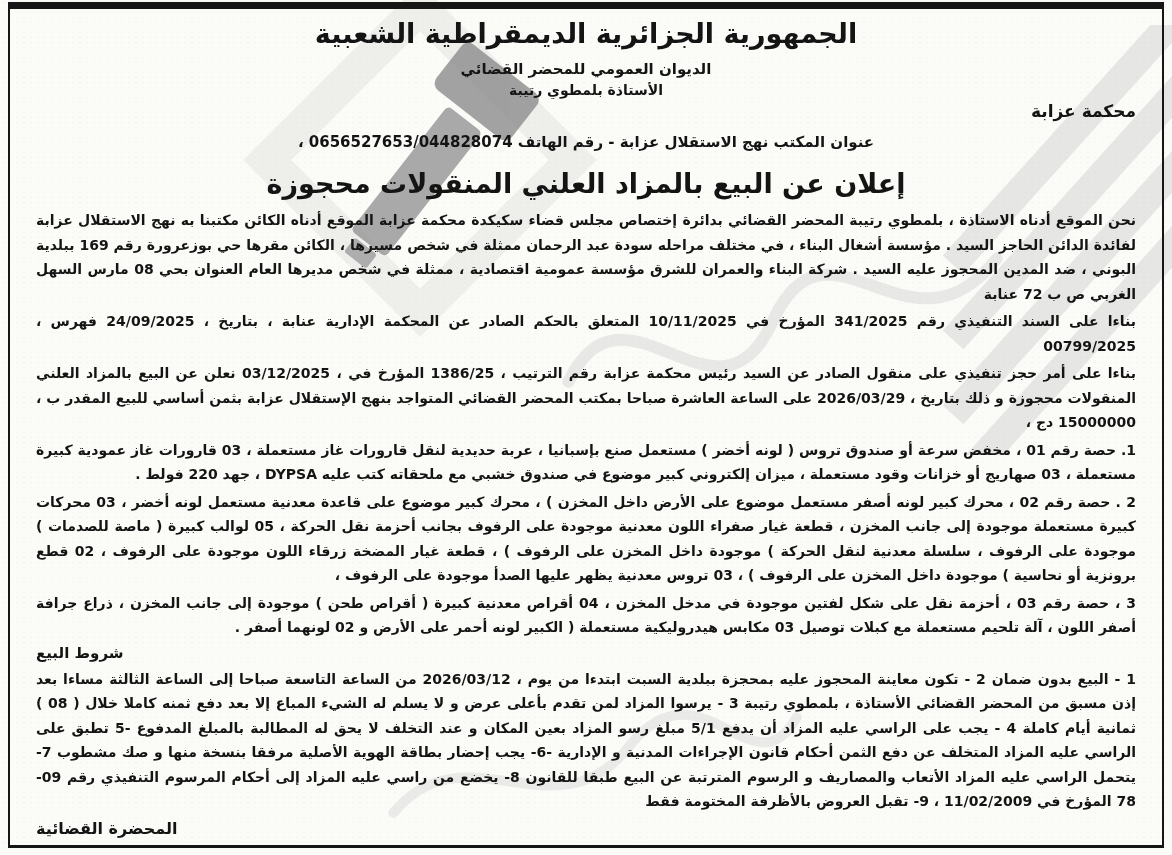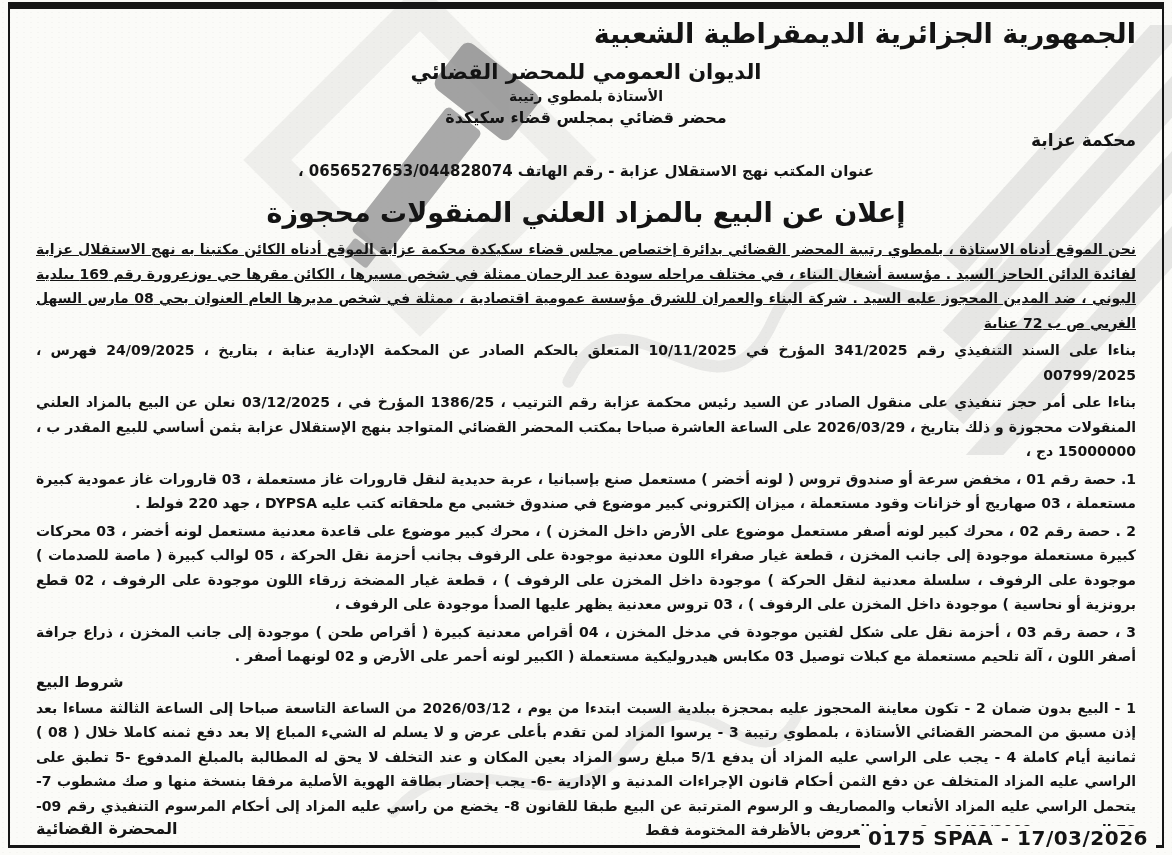--- a/index.html
+++ b/index.html
@@ -52,36 +52,36 @@
   
   .content {
     position: absolute;
     left: 14px; right: 14px; top: 6px;
     z-index: 2;
     direction: rtl;
     text-align: center;
     font-weight: 700;
     padding: 6px 22px 0 22px;
   }
-  .h-republic { font-size: 27px; margin-top: 6px; text-align: right; }
-  .h-office   { font-size: 21px; margin-top: 11px; }
+  .h-republic { font-size: 27px; margin-top: 6px; }
+  .h-office   { font-size: 15px; margin-top: 11px; }
   .h-bailiff  { font-size: 14px; margin-top: 4px; }
   .h-council  { font-size: 16px; margin-top: 4px; }
   .h-court    { font-size: 17px; margin-top: 3px; text-align: right; }
   .h-address  { font-size: 15px; margin-top: 12px; }
   .h-main     { font-size: 27px; margin-top: 17px; letter-spacing: 1px; }
   .h-basis    { font-size: 17px; margin-top: 7px; }
   .p {
     text-align: justify;
     text-align-last: right;
     font-size: 14px;
     line-height: 24.5px;
     margin-top: 3px;
   }
-  .p.first { margin-top: 9px; text-decoration: underline; }
+  .p.first { margin-top: 9px; }
   .conditions-title { text-align: left; font-size: 15px; line-height: 22px; margin-top: 2px; }
   
   .signature {
     position: absolute; left: 36px; bottom: 17px;
     font-size: 16px; font-weight: 700;
     direction: rtl; z-index: 4;
   }
   .ref {
     position: absolute; right: 16px; bottom: 3px;
     direction: ltr;
@@ -115,32 +115,30 @@
     <path d="M10,130 C80,20 150,210 220,95 S350,160 450,60" stroke="#cdcdcd" stroke-width="12" fill="none" stroke-linecap="round"></path>
   </svg>
   <svg class="wm wm-script" style="left:380px; top:690px; transform:rotate(-5deg);" width="430" height="150" viewBox="0 0 430 150">
     <path d="M10,105 C90,25 170,145 250,60 S370,120 420,45" stroke="#d2d2d2" stroke-width="10" fill="none" stroke-linecap="round"></path>
   </svg>
 
   <div class="content">
     <div class="h-republic">الجمهورية الجزائرية الديمقراطية الشعبية</div>
     <div class="h-office">الديوان العمومي للمحضر القضائي</div>
     <div class="h-bailiff">الأستاذة بلمطوي رتيبة</div>
-    <div class="h-council">محضر قضائي بمجلس قضاء سكيكدة</div>
     <div class="h-court">محكمة عزابة</div>
     <div class="h-address">عنوان المكتب نهج الاستقلال عزابة - رقم الهاتف 0656527653/044828074 ،</div>
     <div class="h-main">إعلان عن البيع بالمزاد العلني المنقولات محجوزة</div>
 
     <div class="p first">نحن الموقع أدناه الاستاذة ، بلمطوي رتيبة المحضر القضائي بدائرة إختصاص مجلس قضاء سكيكدة محكمة عزابة الموقع أدناه الكائن مكتبنا به نهج الاستقلال عزابة لفائدة الدائن الحاجز السيد . مؤسسة أشغال البناء ، في مختلف مراحله سودة عبد الرحمان ممثلة في شخص مسيرها ، الكائن مقرها حي بوزعرورة رقم 169 ببلدية البوني ، ضد المدين المحجوز عليه السيد . شركة البناء والعمران للشرق مؤسسة عمومية اقتصادية ، ممثلة في شخص مديرها العام العنوان بحي 08 مارس السهل الغربي ص ب 72 عنابة</div>
     <div class="p">بناءا على السند التنفيذي رقم 341/2025 المؤرخ في 10/11/2025 المتعلق بالحكم الصادر عن المحكمة الإدارية عنابة ، بتاريخ ، 24/09/2025 فهرس ، 00799/2025</div>
     <div class="p">بناءا على أمر حجز تنفيذي على منقول الصادر عن السيد رئيس محكمة عزابة رقم الترتيب ، 1386/25 المؤرخ في ، 03/12/2025 نعلن عن البيع بالمزاد العلني المنقولات محجوزة و ذلك بتاريخ ، 2026/03/29 على الساعة العاشرة صباحا بمكتب المحضر القضائي المتواجد بنهج الإستقلال عزابة بثمن أساسي للبيع المقدر ب ، 15000000 دج ،</div>
     <div class="p">1. حصة رقم 01 ، مخفض سرعة أو صندوق تروس ( لونه أخضر ) مستعمل صنع بإسبانيا ، عربة حديدية لنقل قارورات غاز مستعملة ، 03 قارورات غاز عمودية كبيرة مستعملة ، 03 صهاريج أو خزانات وقود مستعملة ، ميزان إلكتروني كبير موضوع في صندوق خشبي مع ملحقاته كتب عليه DYPSA ، جهد 220 فولط .</div>
     <div class="p">2 . حصة رقم 02 ، محرك كبير لونه أصفر مستعمل موضوع على الأرض داخل المخزن ) ، محرك كبير موضوع على قاعدة معدنية مستعمل لونه أخضر ، 03 محركات كبيرة مستعملة موجودة إلى جانب المخزن ، قطعة غيار صفراء اللون معدنية موجودة على الرفوف بجانب أحزمة نقل الحركة ، 05 لوالب كبيرة ( ماصة للصدمات ) موجودة على الرفوف ، سلسلة معدنية لنقل الحركة ) موجودة داخل المخزن على الرفوف ) ، قطعة غيار المضخة زرقاء اللون موجودة على الرفوف ، 02 قطع برونزية أو نحاسية ) موجودة داخل المخزن على الرفوف ) ، 03 تروس معدنية يظهر عليها الصدأ موجودة على الرفوف ،</div>
     <div class="p">3 ، حصة رقم 03 ، أحزمة نقل على شكل لفتين موجودة في مدخل المخزن ، 04 أقراص معدنية كبيرة ( أقراص طحن ) موجودة إلى جانب المخزن ، ذراع جرافة أصفر اللون ، آلة تلحيم مستعملة مع كبلات توصيل 03 مكابس هيدروليكية مستعملة ( الكبير لونه أحمر على الأرض و 02 لونهما أصفر .</div>
     <div class="conditions-title">شروط البيع</div>
     <div class="p">1 - البيع بدون ضمان 2 - تكون معاينة المحجوز عليه بمحجزة ببلدية السبت ابتدءا من يوم ، 2026/03/12 من الساعة التاسعة صباحا إلى الساعة الثالثة مساءا بعد إذن مسبق من المحضر القضائي الأستاذة ، بلمطوي رتيبة 3 - يرسوا المزاد لمن تقدم بأعلى عرض و لا يسلم له الشيء المباع إلا بعد دفع ثمنه كاملا خلال ( 08 ) ثمانية أيام كاملة 4 - يجب على الراسي عليه المزاد أن يدفع 5/1 مبلغ رسو المزاد بعين المكان و عند التخلف لا يحق له المطالبة بالمبلغ المدفوع -5 تطبق على الراسي عليه المزاد المتخلف عن دفع الثمن أحكام قانون الإجراءات المدنية و الإدارية -6- يجب إحضار بطاقة الهوية الأصلية مرفقا بنسخة منها و صك مشطوب 7- يتحمل الراسي عليه المزاد الأتعاب والمصاريف و الرسوم المترتبة عن البيع طبقا للقانون 8- يخضع من راسي عليه المزاد إلى أحكام المرسوم التنفيذي رقم 09-78 المؤرخ في 11/02/2009 ، 9- تقبل العروض بالأظرفة المختومة فقط</div>
 
   </div>
 
   <div class="signature">المحضرة القضائية</div>
-  <div class="ref">0175 SPAA - 17/03/2026</div>
 
 </div>
 
 </body></html>

